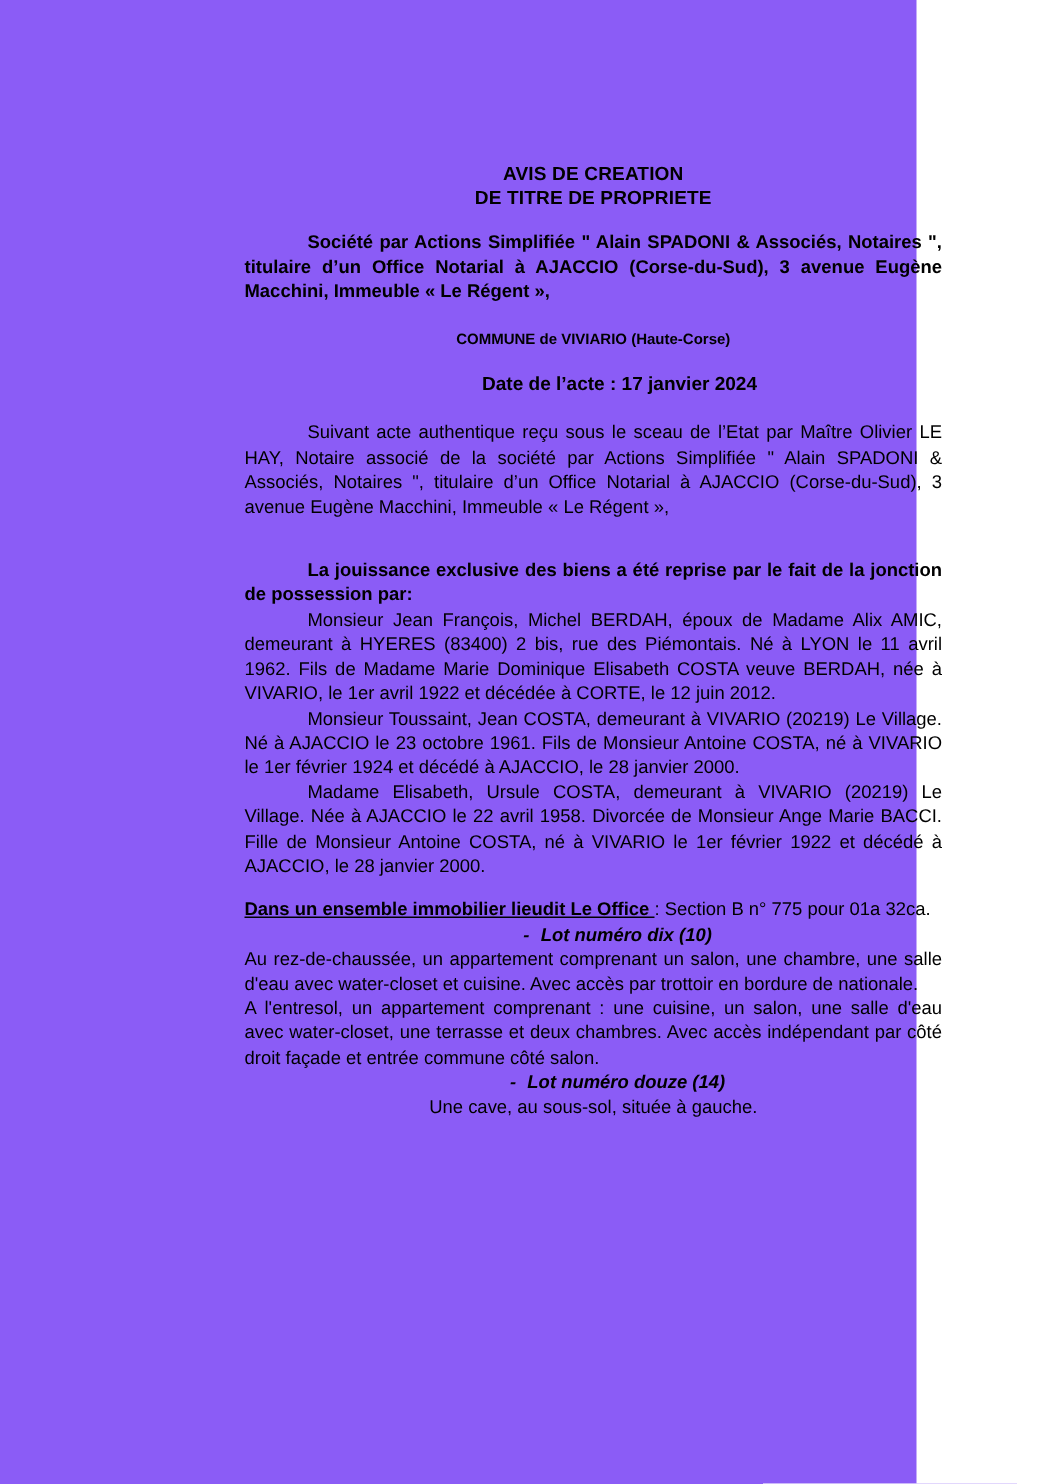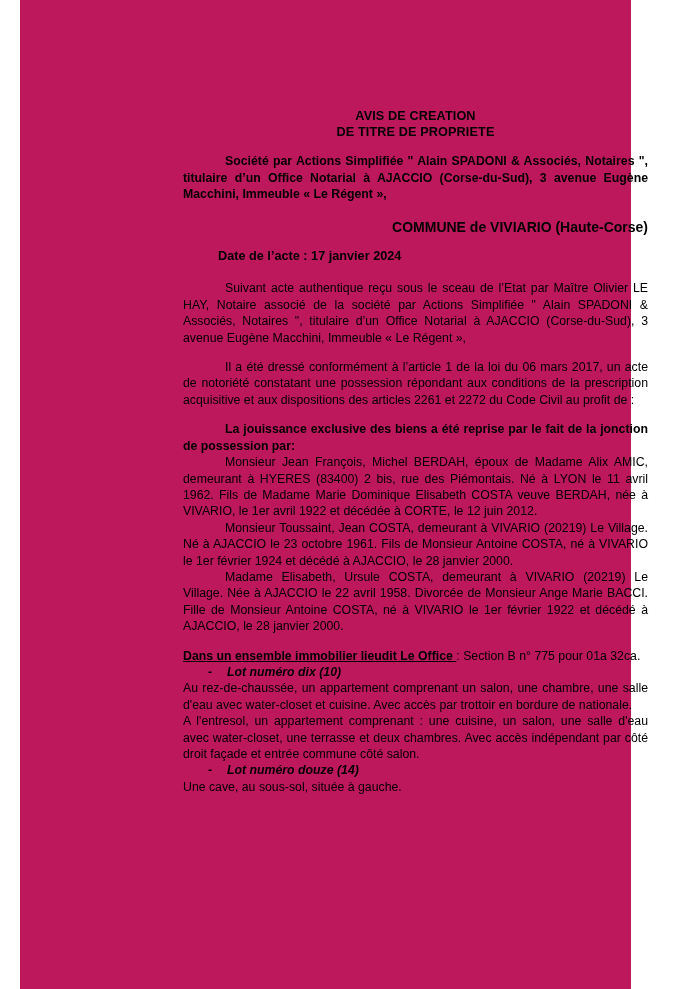--- a/index.html
+++ b/index.html
@@ -16,22 +16,21 @@
     font-family: "Liberation Sans", sans-serif;
     color: #000000;
     -webkit-font-smoothing: antialiased;
   }
 
   .page {
     position: absolute;
     top: 0; left: 0;
     width: 611px;
     height: 989px;
-    background: #be185d;
-    margin-left: 20px;
+    background: #8b5cf6;
   }
 
   
   .doc-body {
     position: absolute;
     left: 163px;
     top: 108px;
     width: 465px;
   }
 
@@ -44,37 +43,38 @@
   }
   .title-line { display: block; }
 
   .spacer-sm { height: 13px; }
   .spacer-md { height: 16px; }
 
   p {
     margin: 0;
     font-size: 12.3px;
     line-height: 16.4px;
+    text-align: center;
   }
 
   .just {
     text-align: justify;
     text-justify: inter-word;
   }
 
   .indent {
     text-indent: 42px;
   }
 
   .bold { font-weight: bold; }
 
   .centered {
-    text-align: right;
+    text-align: center;
     font-weight: bold;
-    font-size: 14px;
+    font-size: 10px;
     line-height: 16.4px;
   }
 
   .date-line {
     font-weight: bold;
     font-size: 12.7px;
     line-height: 16.4px;
     padding-left: 35px;
   }
 
@@ -119,21 +119,20 @@
     <div class="spacer-sm"></div>
 
     <p class="date-line">Date de l’acte : 17 janvier 2024</p>
 
     <div class="spacer-md"></div>
 
     <p class="just indent">Suivant acte authentique reçu sous le sceau de l’Etat par Maître Olivier LE HAY, Notaire associé de la société par Actions Simplifiée " Alain SPADONI &amp; Associés, Notaires ", titulaire d’un Office Notarial à AJACCIO (Corse-du-Sud), 3 avenue Eugène Macchini, Immeuble « Le Régent »,</p>
 
     <div class="spacer-sm"></div>
 
-    <p class="just indent">Il a été dressé conformément à l’article 1 de la loi du 06 mars 2017, un acte de notoriété constatant une possession répondant aux conditions de la prescription acquisitive et aux dispositions des articles 2261 et 2272 du Code Civil au profit de :</p>
 
     <div class="spacer-sm"></div>
 
     <div class="para-group">
       <p class="just indent bold">La jouissance exclusive des biens a été reprise par le fait de la jonction de possession par:</p>
       <p class="just indent">Monsieur Jean François, Michel BERDAH, époux de Madame Alix AMIC, demeurant à HYERES (83400) 2 bis, rue des Piémontais. Né à LYON le 11 avril 1962. Fils de Madame Marie Dominique Elisabeth COSTA veuve BERDAH, née à VIVARIO, le 1er avril 1922 et décédée à CORTE, le 12 juin 2012.</p>
       <p class="just indent">Monsieur Toussaint, Jean COSTA,  demeurant à VIVARIO (20219) Le Village. Né à AJACCIO le 23 octobre 1961. Fils de Monsieur Antoine COSTA, né à VIVARIO le 1er février 1924 et décédé à AJACCIO, le 28 janvier 2000.</p>
       <p class="just indent">Madame Elisabeth, Ursule COSTA, demeurant à VIVARIO (20219) Le Village. Née à AJACCIO le 22 avril 1958. Divorcée de Monsieur Ange Marie BACCI. Fille de Monsieur Antoine COSTA, né à VIVARIO le 1er février 1922 et décédé à AJACCIO, le 28 janvier 2000.</p>
     </div>
 

